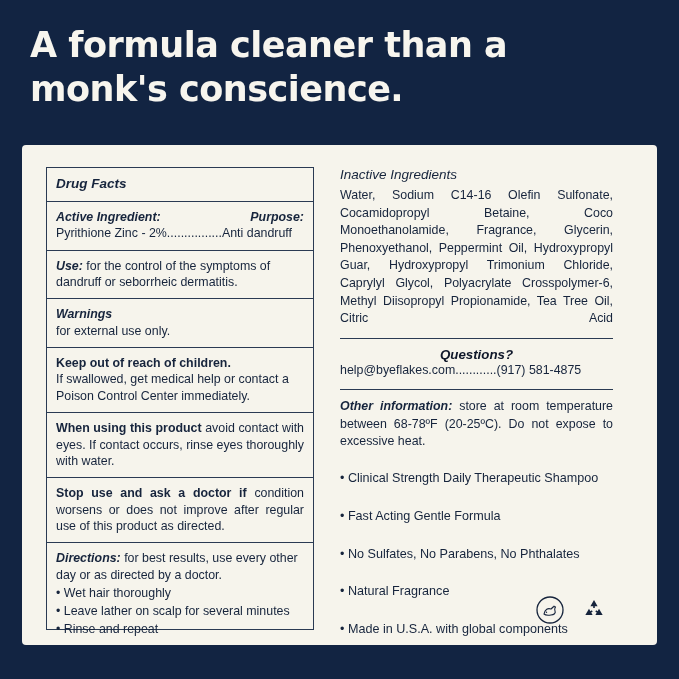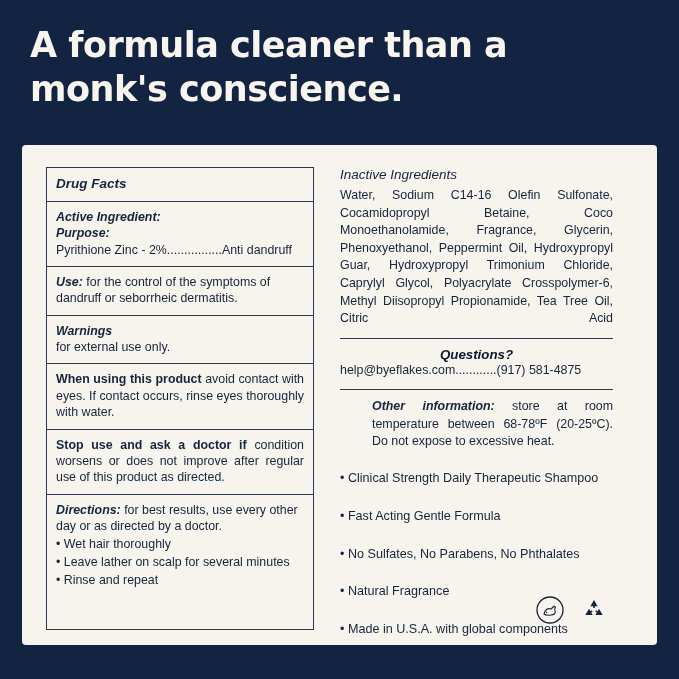--- a/index.html
+++ b/index.html
@@ -82,21 +82,20 @@
     font-style: italic;
     font-weight: bold;
   }
   .df-lbl-b {
     font-weight: bold;
   }
   .row-active {
     display: flex;
     justify-content: space-between;
     align-items: baseline;
-    flex-direction: column;
   }
   .just {
     text-align: justify;
   }
   .ing-head {
     font-style: italic;
     font-weight: normal;
     font-size: 13.5px;
     color: #16243c;
     margin-bottom: 5px;
@@ -122,21 +121,20 @@
   .q-line {
     font-size: 12.4px;
     color: #16243c;
     line-height: 1.4;
   }
   .other {
     font-size: 12.4px;
     line-height: 1.42;
     color: #16243c;
     text-align: justify;
-    margin-left: 32px;
   }
   .other .lbl {
     font-style: italic;
     font-weight: bold;
   }
   .bullets {
     margin: 16px 0 0 0;
     padding: 0;
     list-style: none;
   }
@@ -196,20 +194,24 @@
           <div class="df-sec">
             <span class="df-lbl-i">Use:</span>
             <span>for the control of the symptoms of dandruff or seborrheic dermatitis.</span>
           </div>
 
           <div class="df-sec">
             <div class="df-lbl-i">Warnings</div>
             <div>for external use only.</div>
           </div>
 
+          <div class="df-sec">
+            <div class="df-lbl-b">Keep out of reach of children.</div>
+            <div>If swallowed, get medical help or contact a Poison Control Center immediately.</div>
+          </div>
 
           <div class="df-sec just">
             <span class="df-lbl-b">When using this product</span>
             <span>avoid contact with eyes. If contact occurs, rinse eyes thoroughly with water.</span>
           </div>
 
           <div class="df-sec just">
             <span class="df-lbl-b">Stop use and ask a doctor if</span>
             <span>condition worsens or does not improve after regular use of this product as directed.</span>
           </div>

